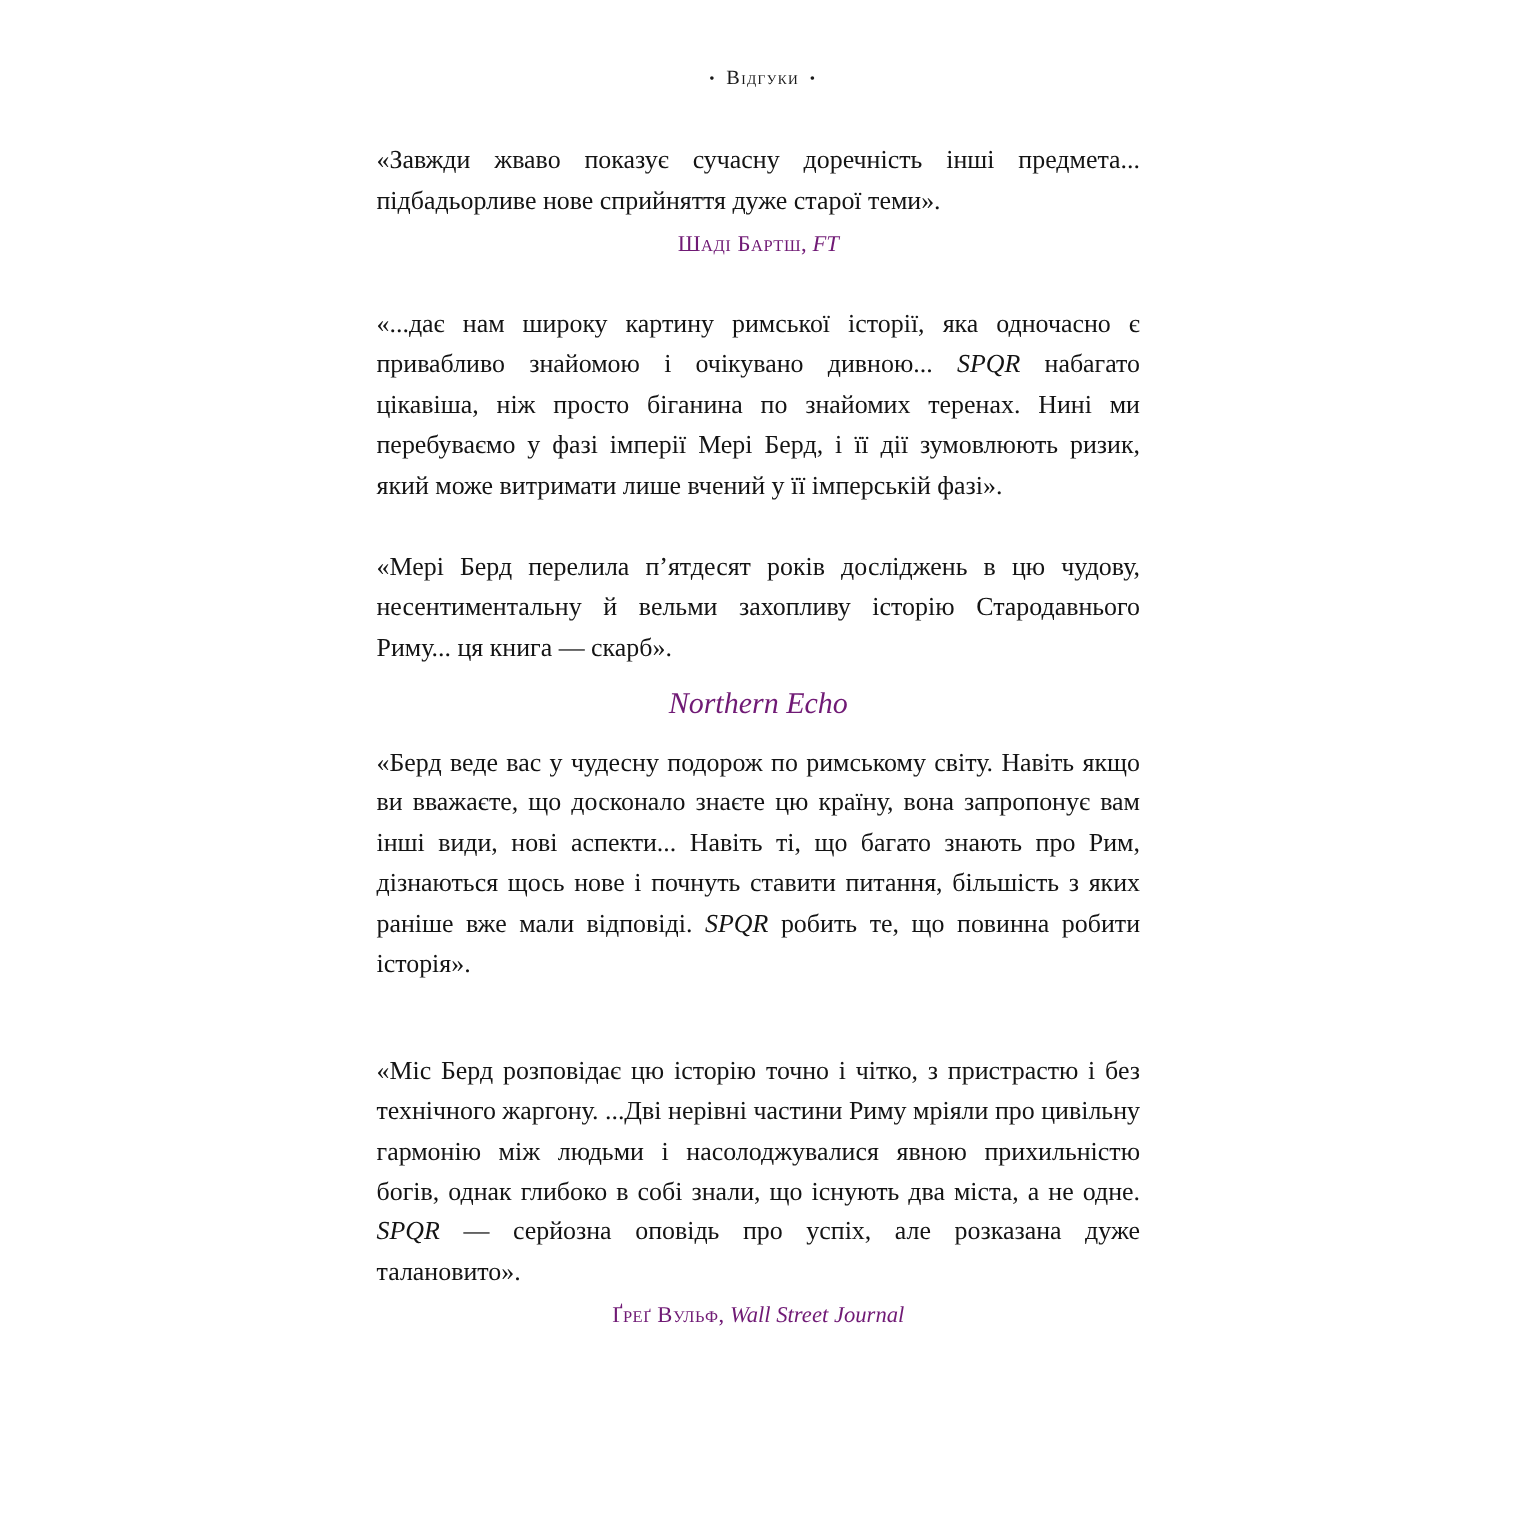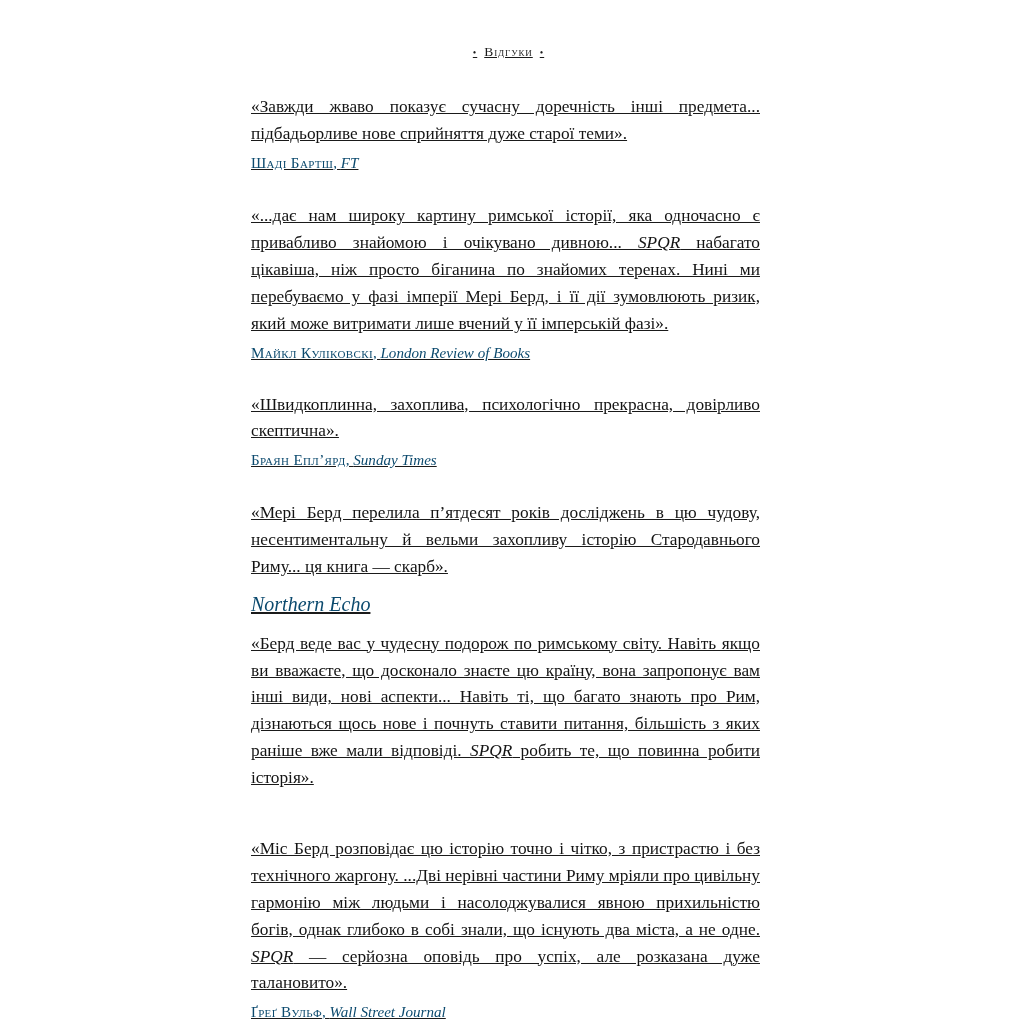--- a/index.html
+++ b/index.html
@@ -14,21 +14,20 @@
     font-family: "Liberation Serif", "DejaVu Serif", serif;
     color: #1a1a1a;
     -webkit-font-smoothing: antialiased;
   }
   .page {
     position: relative;
     width: 1024px;
     height: 964px;
     box-sizing: border-box;
     padding: 44px 264px 0 251px;
-    text-decoration: underline;
   }
   .running-head {
     text-align: center;
     font-size: 13.5px;
     font-variant: small-caps;
     letter-spacing: 0.9px;
     color: #1a1a1a;
     margin: 0 0 0 0;
     padding-left: 6px;
     white-space: nowrap;
@@ -56,22 +55,22 @@
     hyphens: manual;
     color: #141414;
   }
   .quote-text .work {
     font-style: italic;
   }
   .attribution {
     margin: 4px 0 0 0;
     font-size: 15.1px;
     line-height: 1.5;
-    text-align: left;
-    color: #0c4a6e;
+    text-align: center;
+    color: #701a75;
   }
   .attribution .person {
     font-variant: small-caps;
     letter-spacing: 0.35px;
   }
   .attribution .publication {
     font-style: italic;
   }
   .attribution.publication-only {
     font-style: italic;
@@ -97,27 +96,22 @@
 
   <div class="quotes">
 
     <div class="quote-block" data-index="0">
       <p class="quote-text"><span>«Завжди жваво показує сучасну доречність інші предмета... підбадьорливе нове сприйняття дуже старої теми».</span></p>
       <p class="attribution"><span class="person">Шаді Бартш</span><span>, </span><span class="publication">FT</span></p>
     </div>
 
     <div class="quote-block" data-index="1">
       <p class="quote-text"><span>«...дає нам широку картину римської історії, яка одночасно є привабливо знайомою і очікувано дивною... </span><span class="work">SPQR</span><span> набагато цікавіша, ніж просто біганина по знайомих теренах. Нині ми перебуваємо у фазі імперії Мері Берд, і її дії зумовлюють ризик, який може витримати лише вчений у її імперській фазі».</span></p>
-      <p class="attribution"><span class="person">Майкл Куліковскі</span><span>, </span><span class="publication">London Review of Books</span></p>
     </div>
 
-    <div class="quote-block" data-index="2">
-      <p class="quote-text"><span>«Швидкоплинна, захоплива, психологічно прекрасна, довірливо скептична».</span></p>
-      <p class="attribution"><span class="person">Браян Епл’ярд</span><span>, </span><span class="publication">Sunday Times</span></p>
-    </div>
 
     <div class="quote-block" data-index="3">
       <p class="quote-text"><span>«Мері Берд перелила п’ятдесят років досліджень в цю чудову, несентиментальну й вельми захопливу історію Стародавнього Риму... ця книга — скарб».</span></p>
       <p class="attribution publication-only"><span>Northern Echo</span></p>
     </div>
 
     <div class="quote-block" data-index="4">
       <p class="quote-text"><span>«Берд веде вас у чудесну подорож по римському світу. Навіть якщо ви вважаєте, що досконало знаєте цю країну, вона запропонує вам інші види, нові аспекти... Навіть ті, що багато знають про Рим, дізнаються щось нове і почнуть ставити питання, більшість з яких раніше вже мали відповіді. </span><span class="work">SPQR</span><span> робить те, що повинна робити історія».</span></p>
     </div>
 

